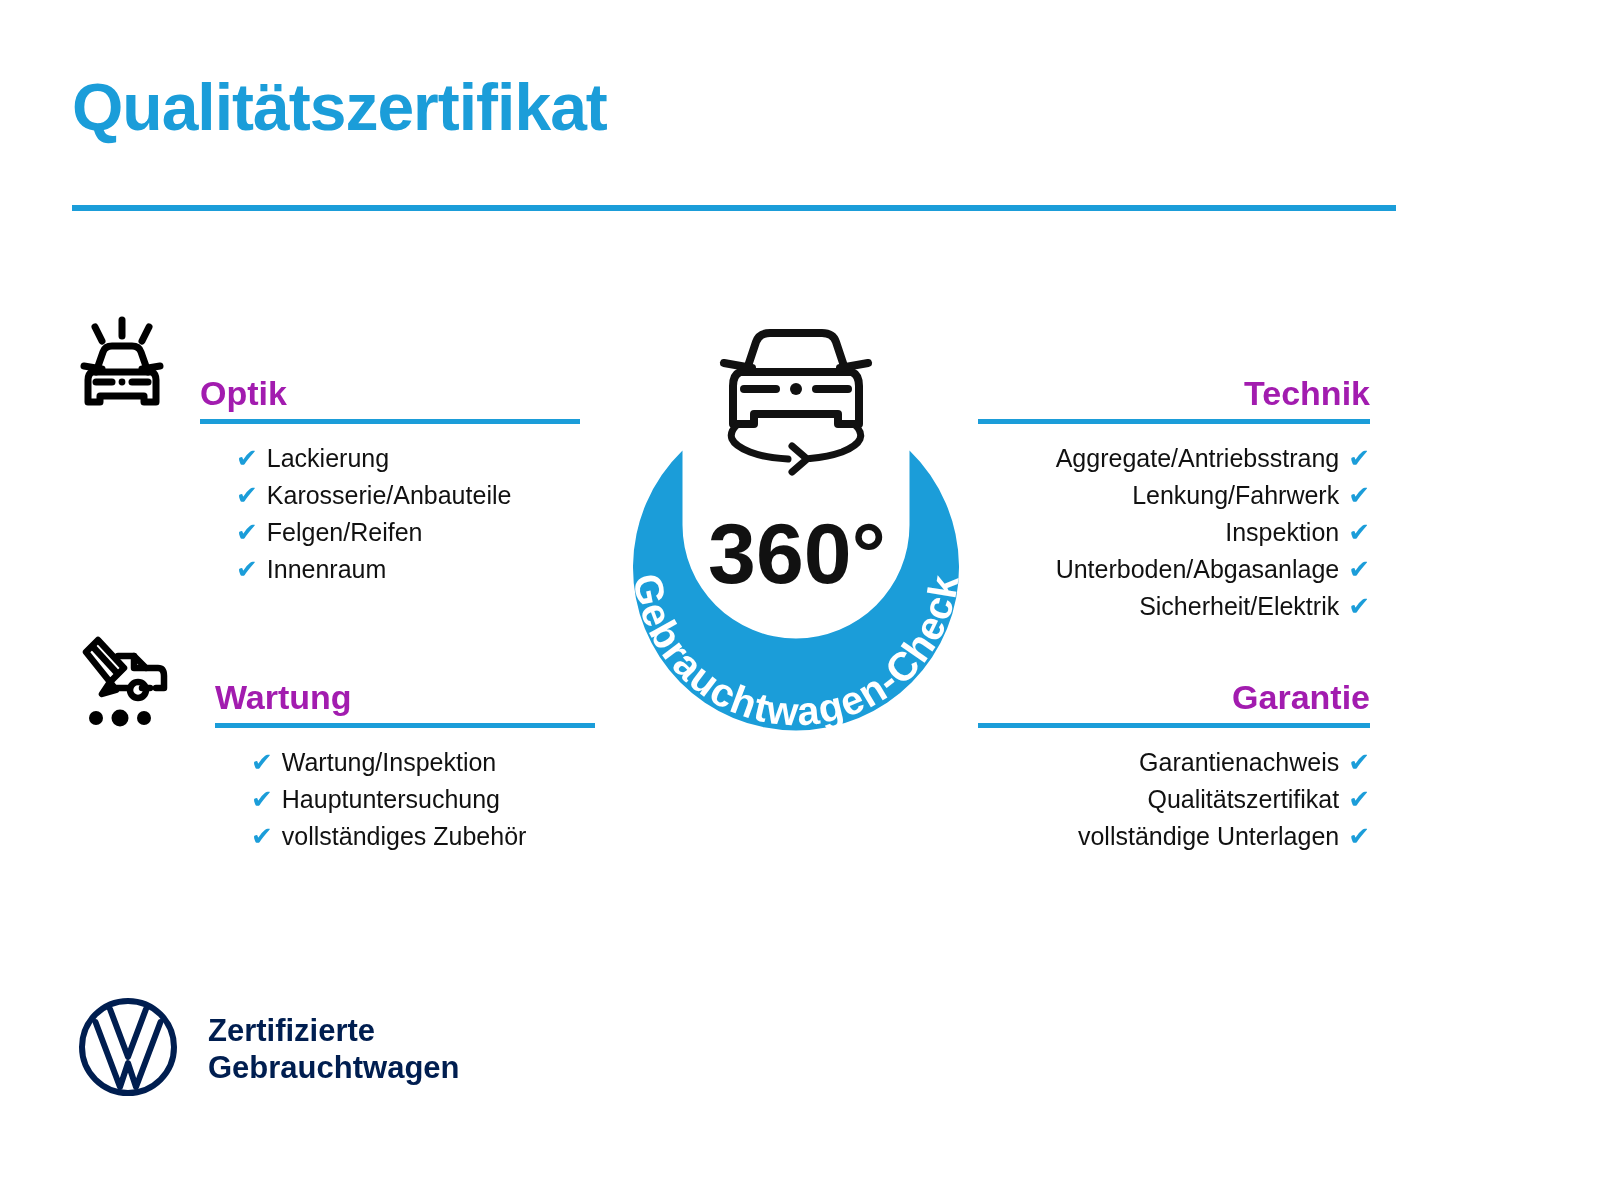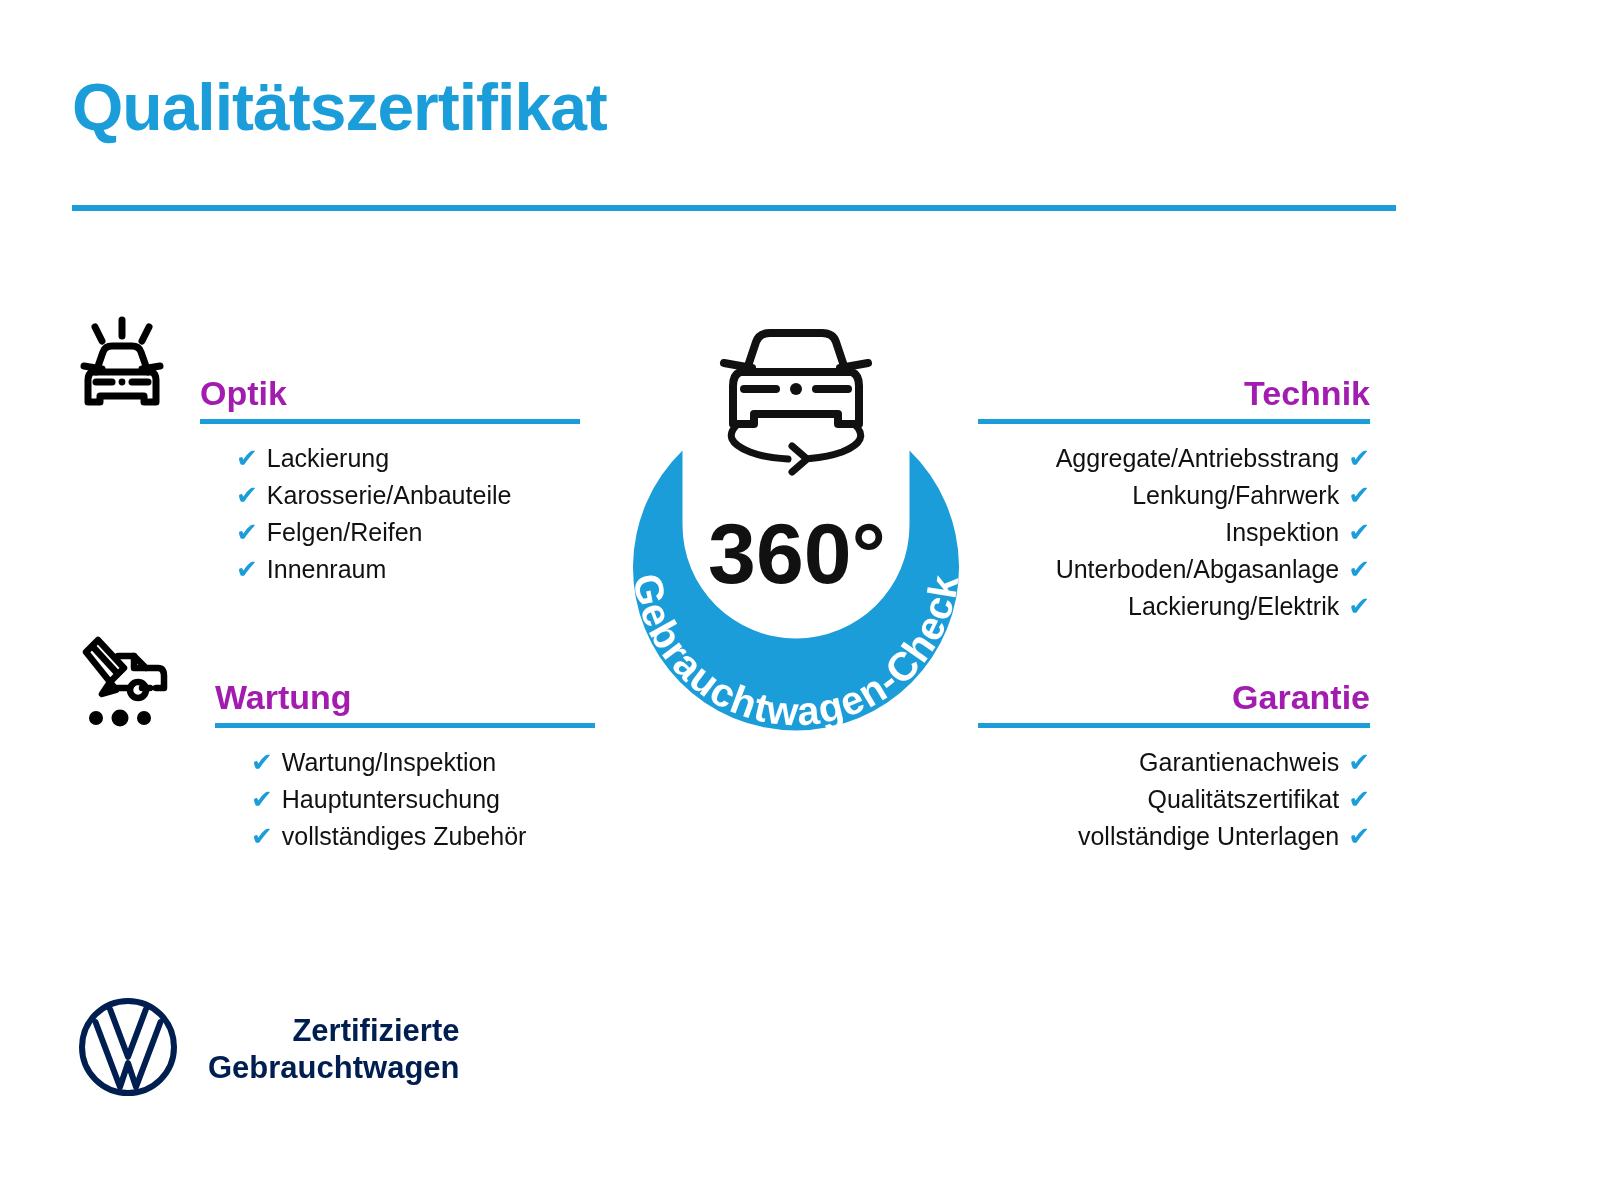--- a/index.html
+++ b/index.html
@@ -126,21 +126,21 @@
   }
   #vw-logo { flex: 0 0 auto; }
   #footer-text {
     margin-left: 28px;
     font-size: 31px;
     font-weight: 700;
     line-height: 37px;
     color: #001E50;
     white-space: nowrap;
   }
-  #footer-text div { display: block; text-align: right; }
+  #footer-text div { display: block; }
 </style>
 </head>
 <body>
 
 <div id="page">
 
   <div id="title">Qualitätszertifikat</div>
   <div id="title-rule"></div>
 
   <div class="icon" id="icon-optik">
@@ -278,21 +278,21 @@
   <div class="block right" id="blk-technik">
     <div class="block-head">
       <div class="block-title">Technik</div>
     </div>
     <div class="block-rule"></div>
     <ul class="list">
       <li><span>Aggregate/Antriebsstrang</span><span class="check">✔</span></li>
       <li><span>Lenkung/Fahrwerk</span><span class="check">✔</span></li>
       <li><span>Inspektion</span><span class="check">✔</span></li>
       <li><span>Unterboden/Abgasanlage</span><span class="check">✔</span></li>
-      <li><span>Lackierung/Elektrik</span><span class="check">✔</span></li>
+      <li><span>Sicherheit/Elektrik</span><span class="check">✔</span></li>
     </ul>
   </div>
 
   <div class="block right" id="blk-garantie">
     <div class="block-head">
       <div class="block-title">Garantie</div>
     </div>
     <div class="block-rule"></div>
     <ul class="list">
       <li><span>Garantienachweis</span><span class="check">✔</span></li>

